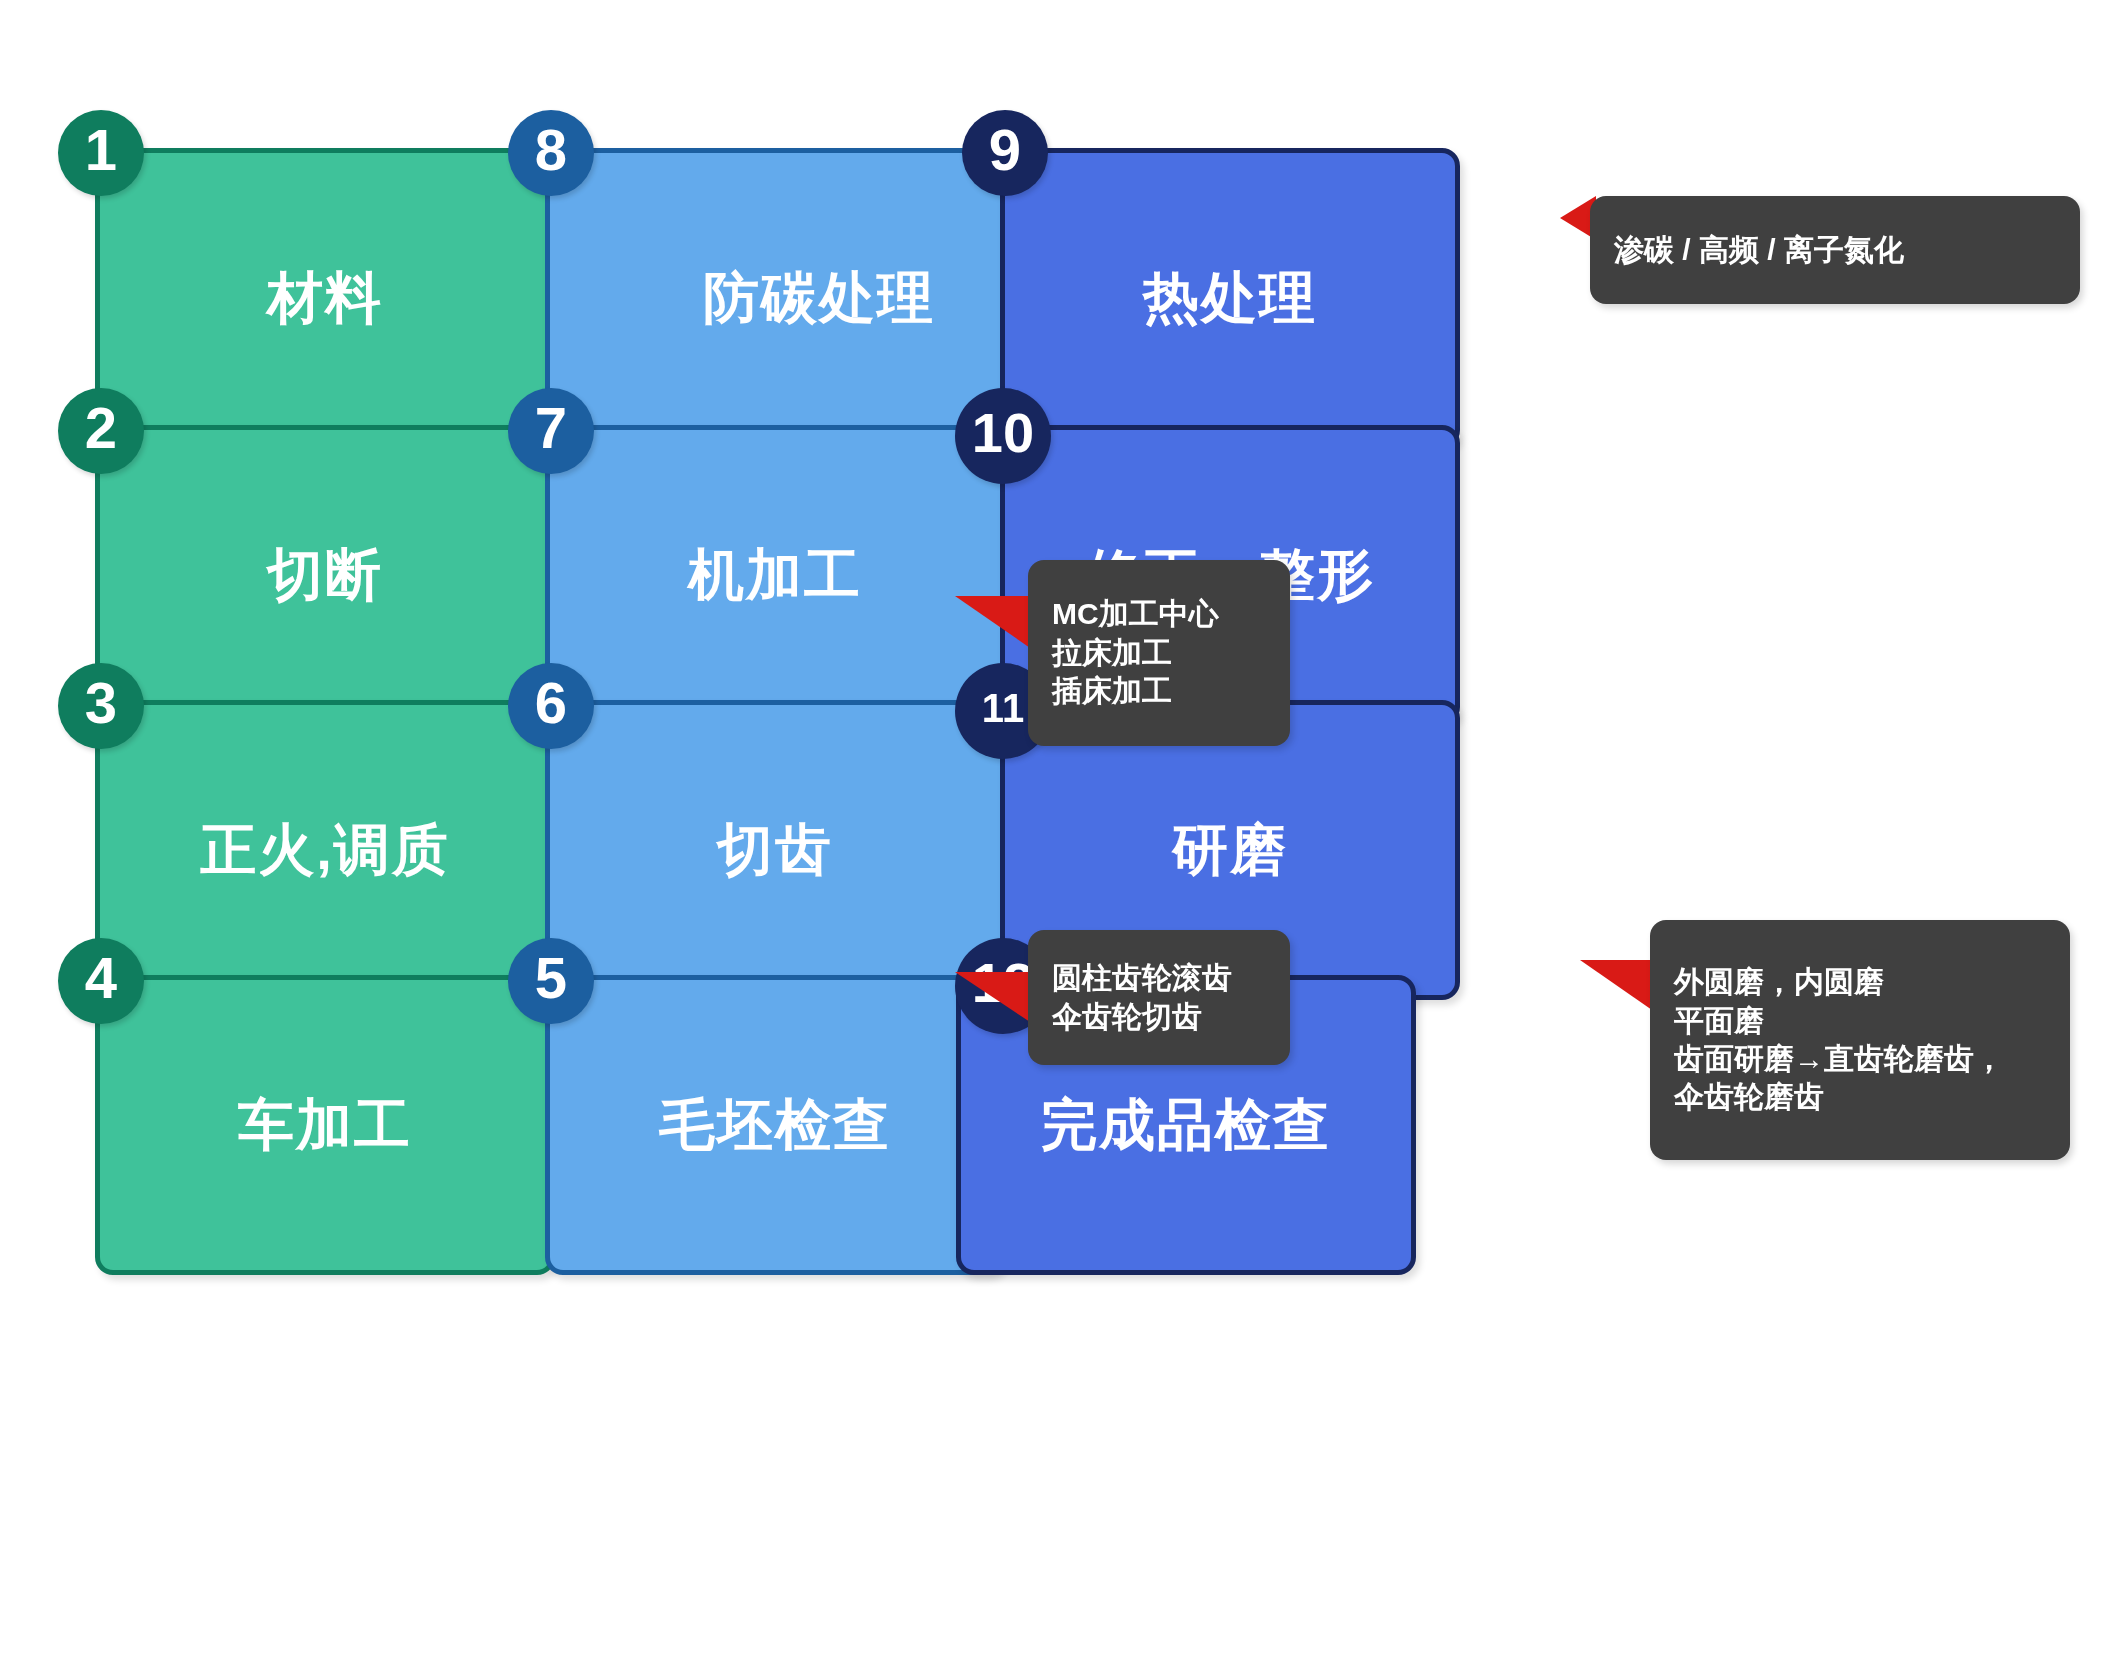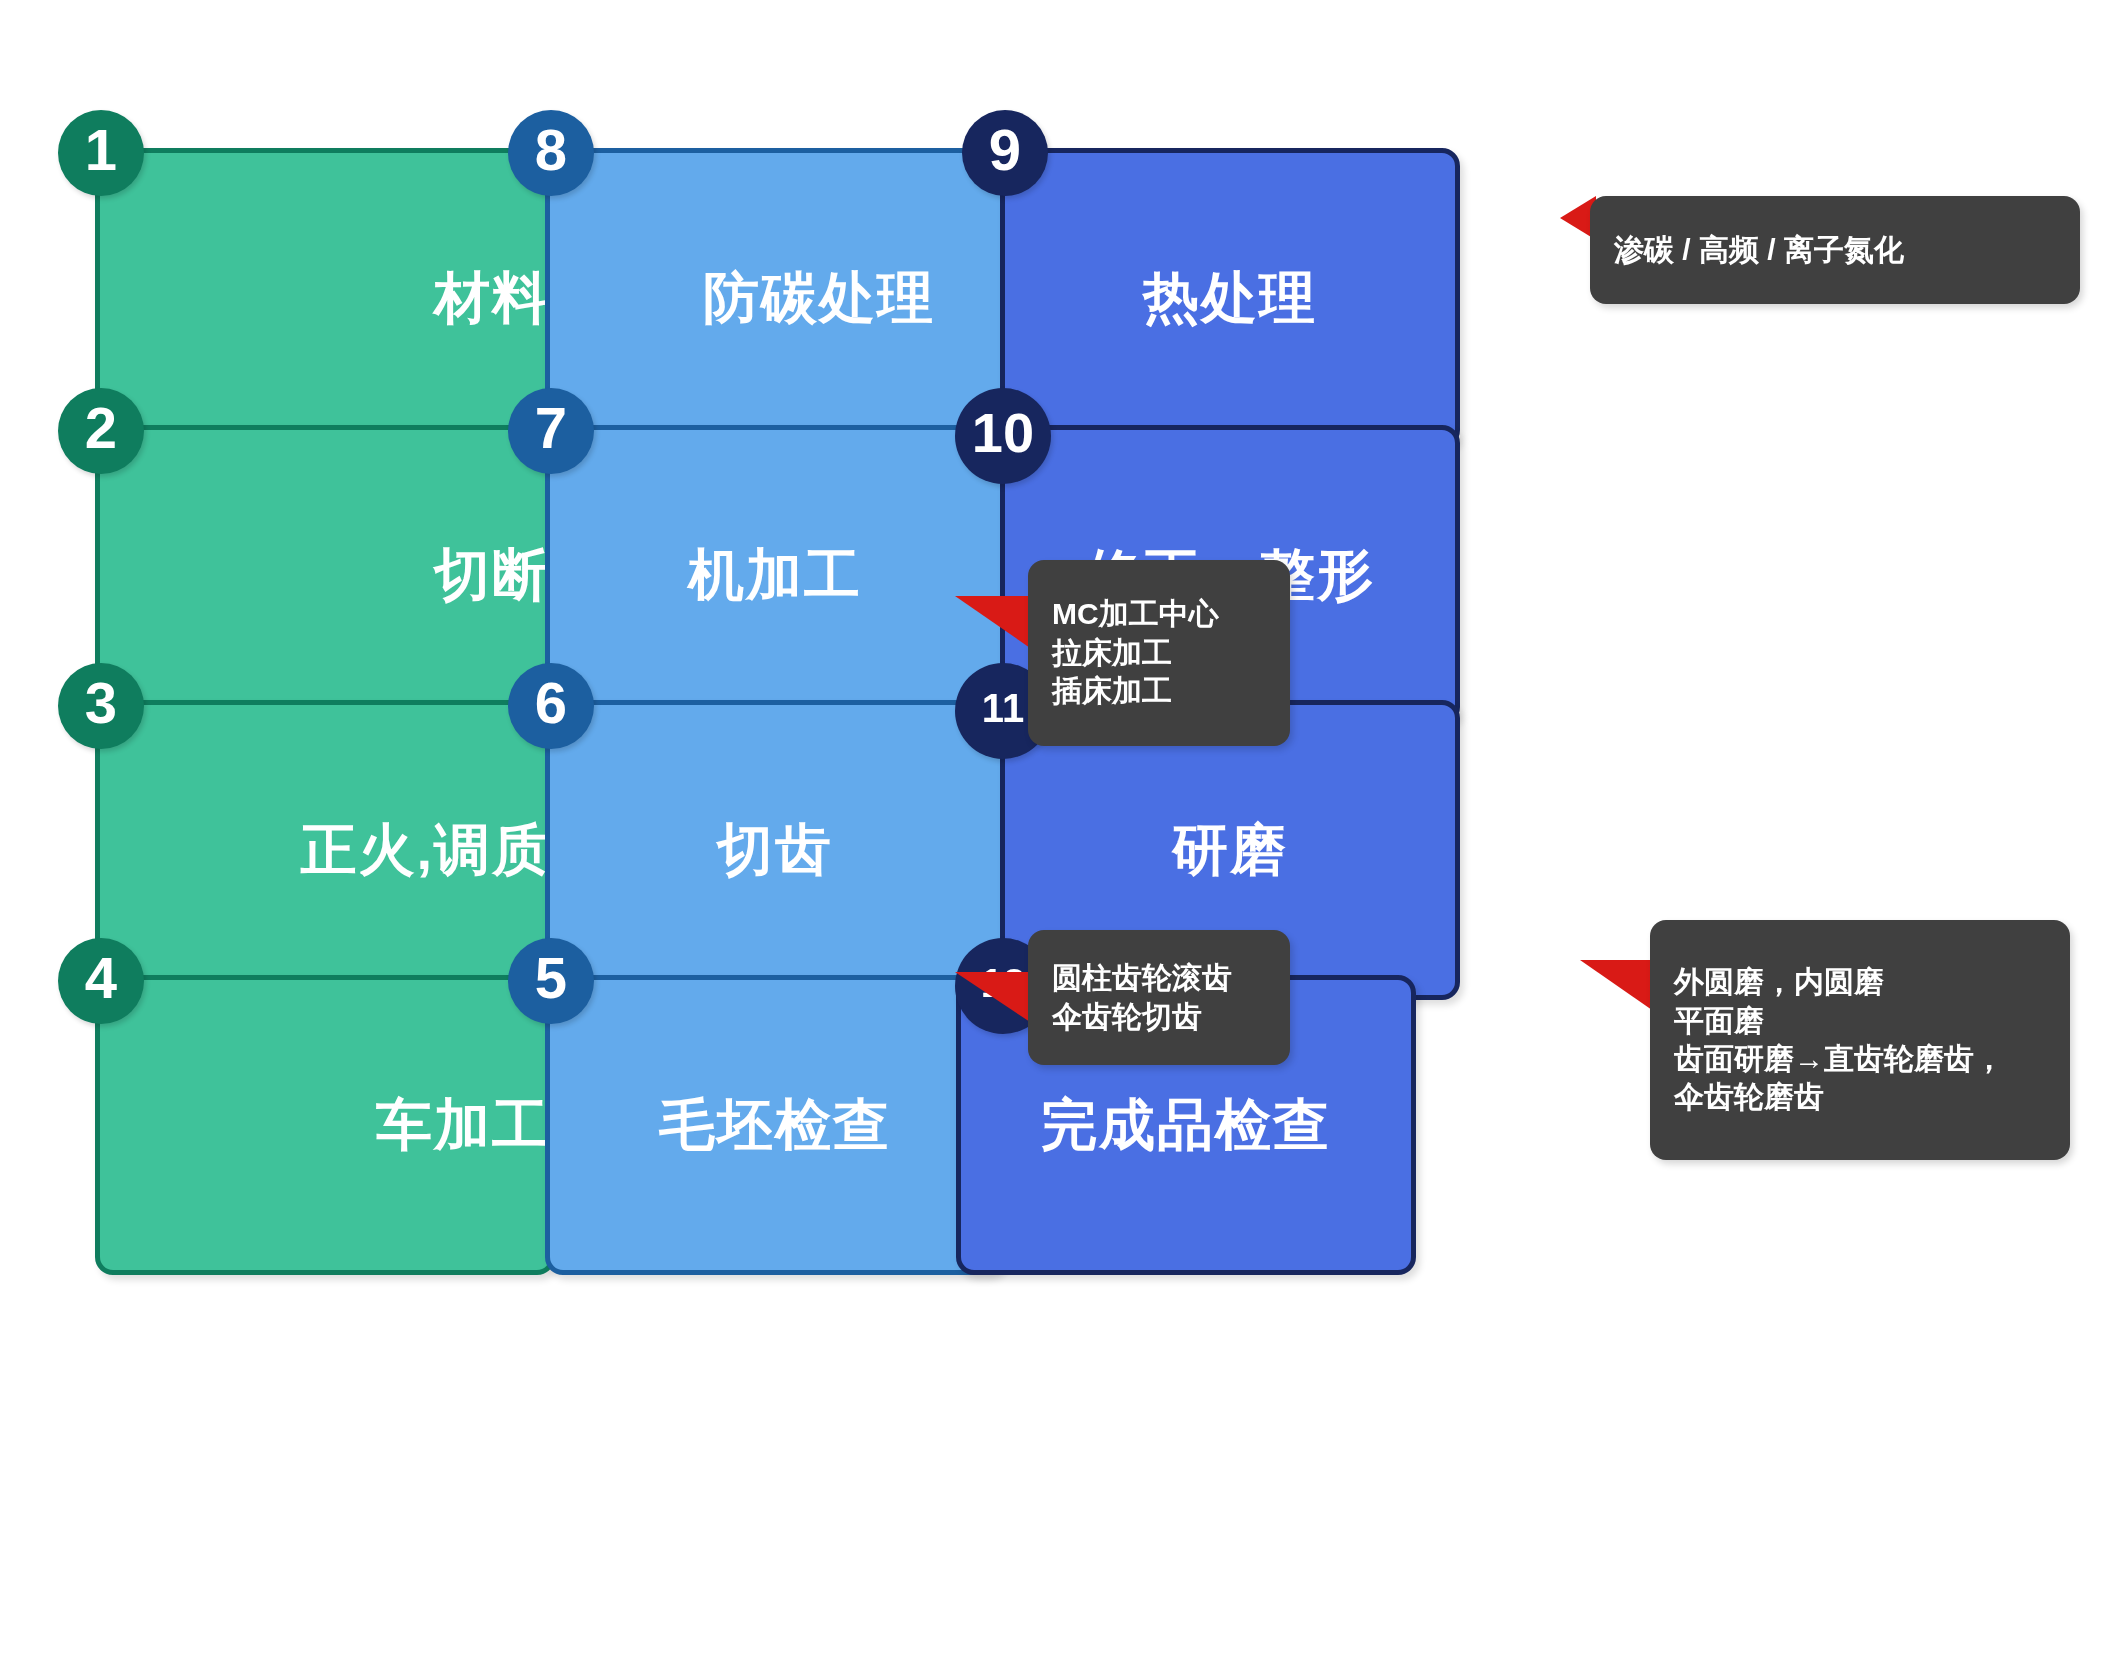--- a/index.html
+++ b/index.html
@@ -45,21 +45,21 @@
   .node-label {
     color: #ffffff;
     font-size: 56px;
     font-weight: bold;
     letter-spacing: 2px;
     white-space: nowrap;
     line-height: 1;
     text-align: center;
   }
 
-  .node.green  { background: #3FC29A; border-color: #0F7D5E; justify-content: flex-end; }
+  .node.green  { background: #3FC29A; border-color: #0F7D5E; }
   .node.lblue  { background: #63AAEC; border-color: #1C5FA0; }
   .node.dblue  { background: #4A6FE3; border-color: #17265E; }
 
   
   .badge {
     position: absolute;
     width: 86px;
     height: 86px;
     border-radius: 50%;
     display: flex;
@@ -197,21 +197,21 @@
   <div class="node dblue" style="left:1000px; top:700px; width:460px; height:300px;">
     <span class="node-label">研磨</span>
   </div>
   <div class="badge dblue" style="left:955px; top:663px; width:96px; height:96px; font-size:40px;">
     <span>11</span>
   </div>
 
   <div class="node dblue" style="left:956px; top:975px; width:460px; height:300px;">
     <span class="node-label">完成品检查</span>
   </div>
-  <div class="badge dblue" style="left:955px; top:938px; width:96px; height:96px; font-size:40px;">
+  <div class="badge dblue" style="left:955px; top:938px; width:96px; height:96px; font-size:56px;">
     <span>12</span>
   </div>
 
   <div class="tail" style="left:1560px; top:196px;
               border-width:22px 36px 22px 0;
               border-color:transparent #D91A16 transparent transparent;"></div>
   <div class="callout" style="left:1590px; top:196px; width:490px; height:108px;">
     <span class="callout-text">渗碳 / 高频 / 离子氮化</span>
   </div>
 

